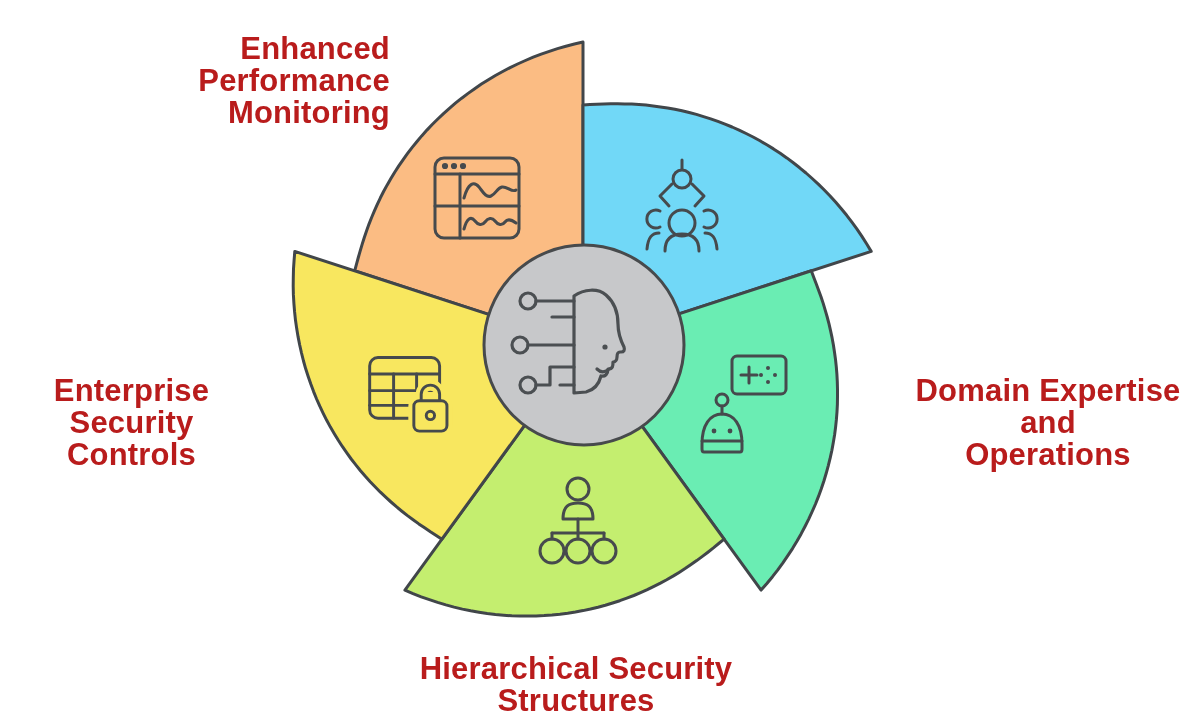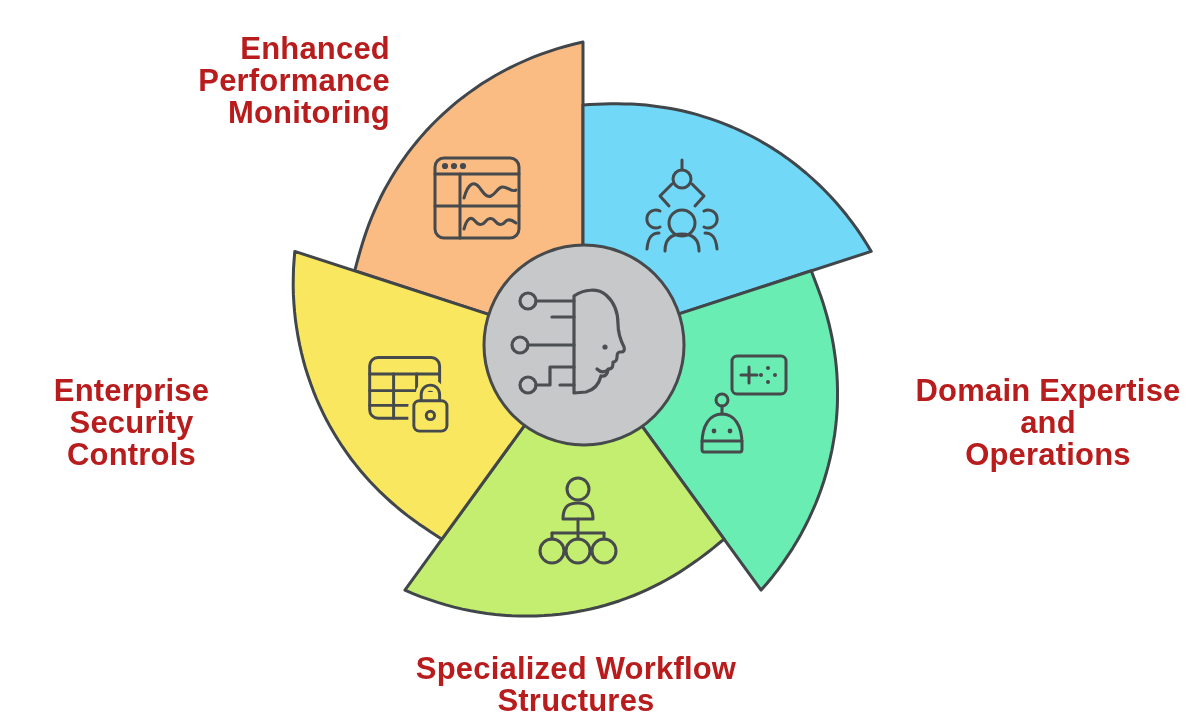--- a/index.html
+++ b/index.html
@@ -117,17 +117,17 @@
       <path d="M60,54 V46 A10,10 0 0 1 80,46 V54"></path>
       <rect x="52" y="53" width="36" height="33" rx="6" fill="#F8E75F"></rect>
       <circle cx="70" cy="69" r="4.5"></circle>
     </g>
   </svg>
 
   <div class="seg-label lbl-tl">Enhanced Performance
 Monitoring</div>
   <div class="seg-label lbl-r">Domain Expertise and
 Operations</div>
-  <div class="seg-label lbl-b">Specialized Workflow
+  <div class="seg-label lbl-b">Hierarchical Security
 Structures</div>
   <div class="seg-label lbl-l">Enterprise Security
 Controls</div>
 </div>
 
 </body></html>

